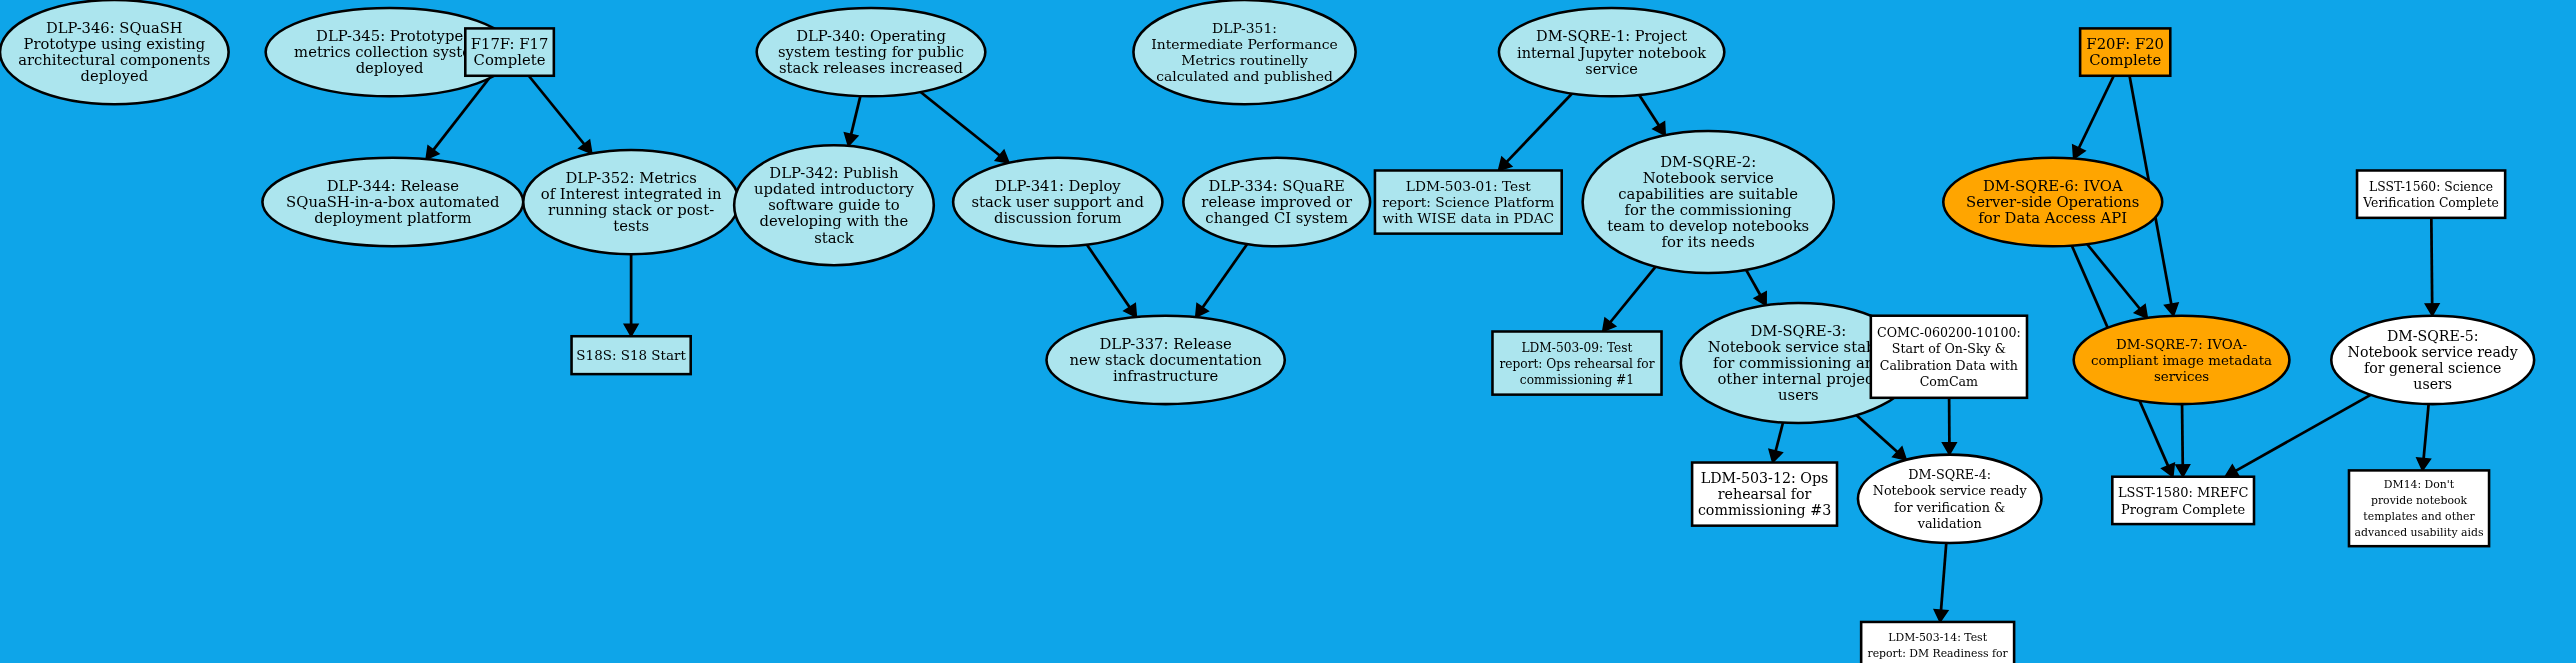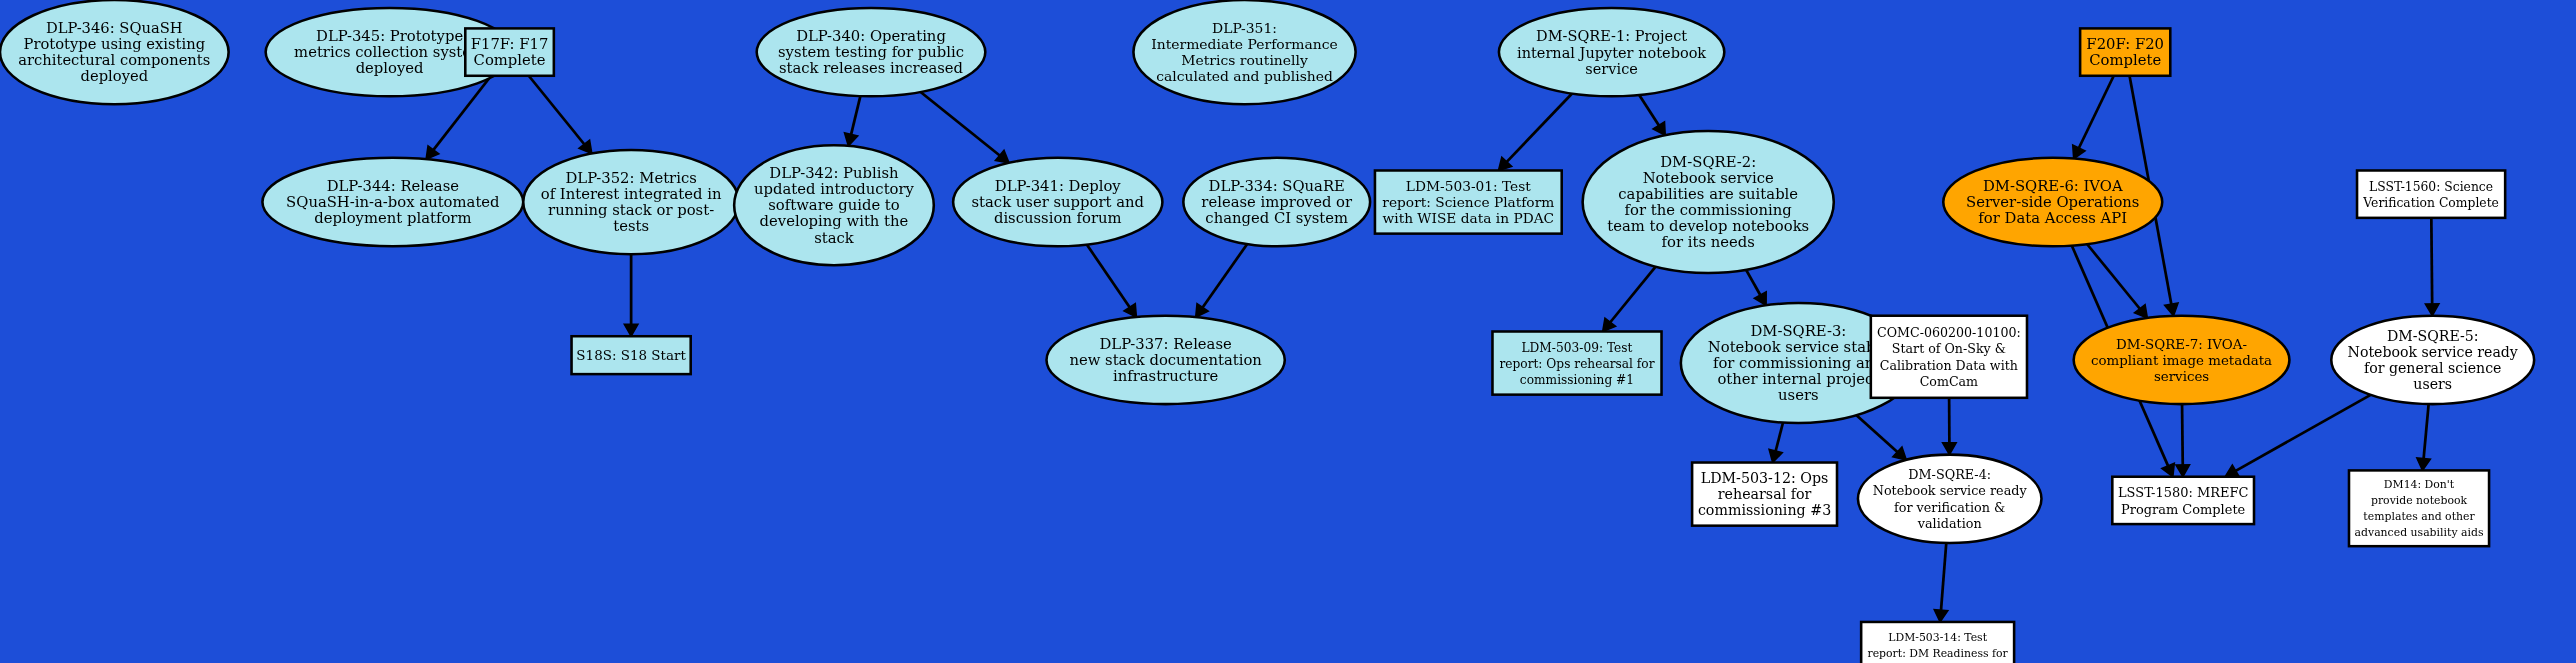--- a/index.html
+++ b/index.html
@@ -4,21 +4,21 @@
 <style>
   html, body {
     margin: 0;
     padding: 0;
     background: #ffffff;
   }
   #graph-root {
     position: relative;
     width: 2576px;
     height: 663px;
-    background: #1d4ed8;
+    background: #0ea5e9;
     font-family: "DejaVu Serif", "Liberation Serif", serif;
   }
   svg#graph-canvas {
     position: absolute;
     top: 0; left: 0;
     width: 2576px;
     height: 663px;
     overflow: visible;
   }
   .node-ellipse, .node-box {

